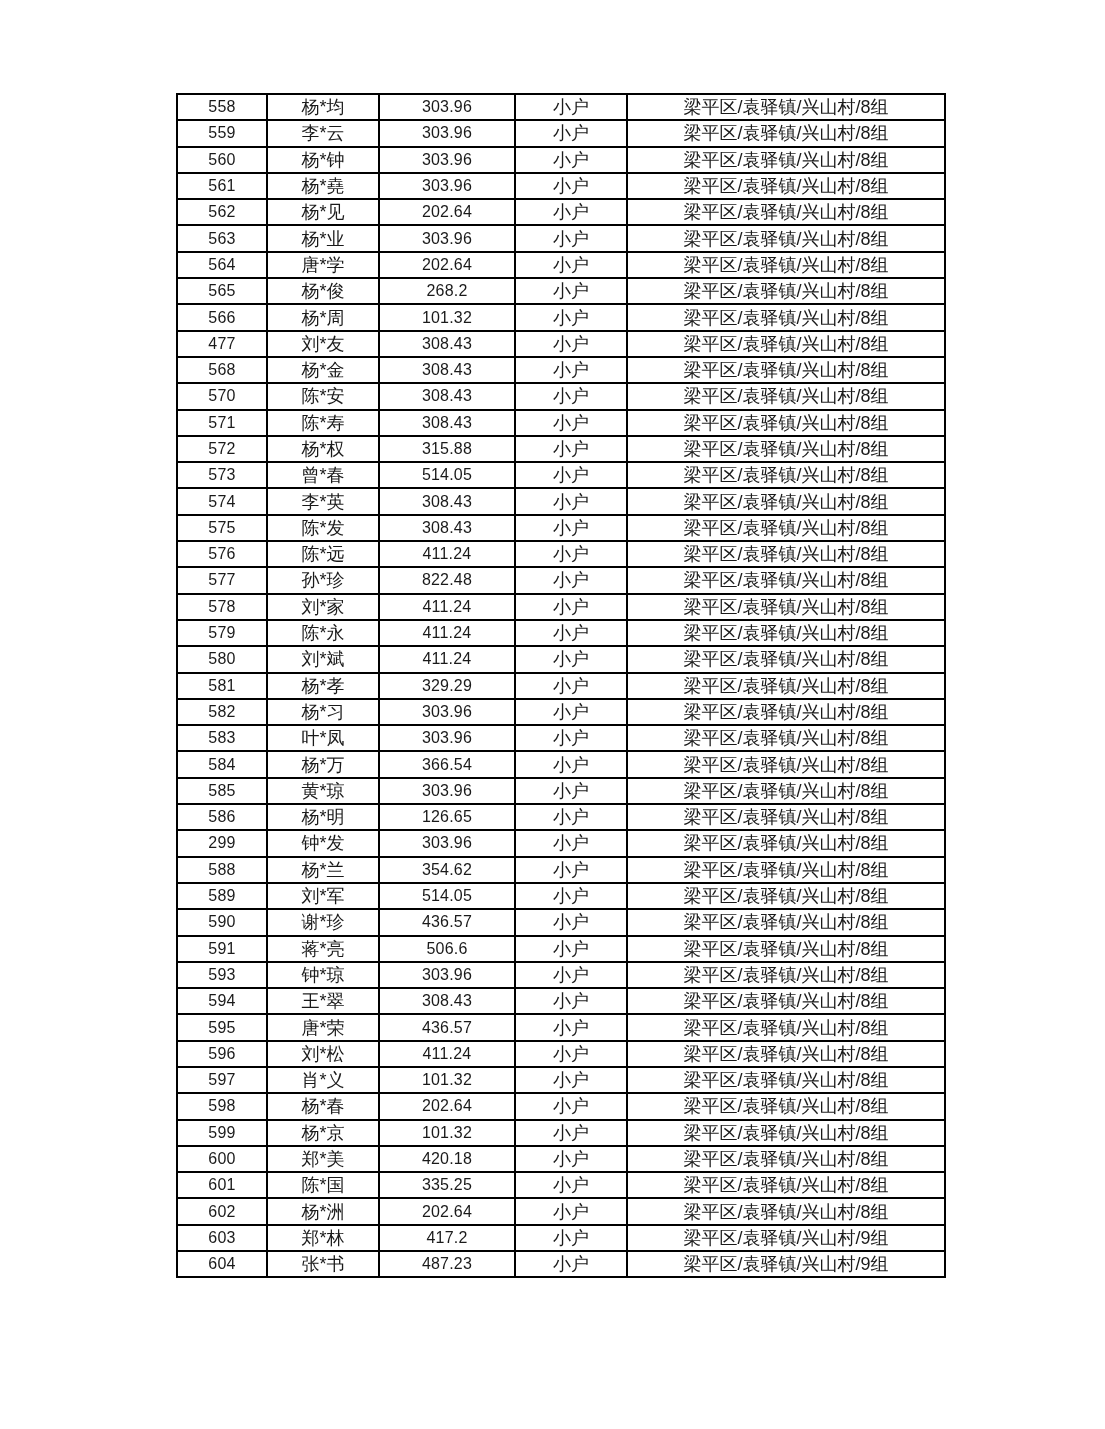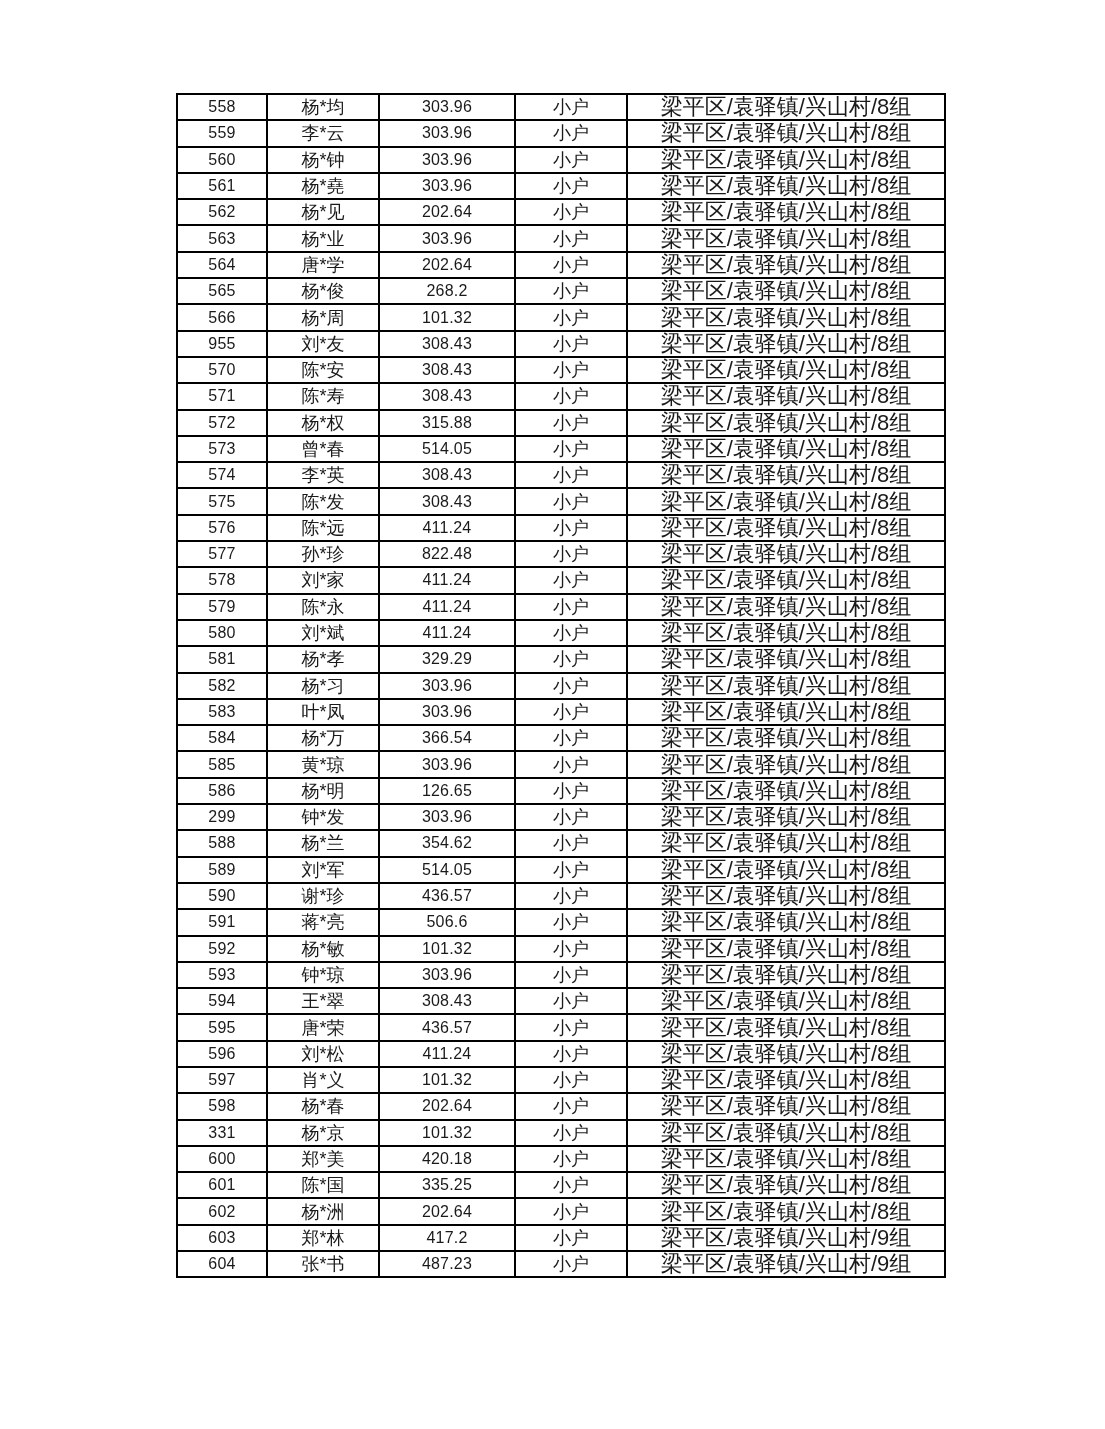--- a/index.html
+++ b/index.html
@@ -34,21 +34,21 @@
     line-height: 1;
     white-space: nowrap;
     overflow: hidden;
   }
   table.roster td.col-0,
   table.roster td.col-2 {
     font-size: 16px;
     letter-spacing: 0.2px;
   }
   table.roster td.col-4 {
-    font-size: 22px;
+    font-size: 18px;
   }
   col.c0 { width: 90px; }
   col.c1 { width: 112px; }
   col.c2 { width: 136px; }
   col.c3 { width: 112px; }
   col.c4 { width: 318px; }
 </style>
 </head>
 <body>
 
@@ -119,22 +119,29 @@
           <td class="col-4">梁平区/袁驿镇/兴山村/8组</td>
         </tr>
         <tr>
           <td class="col-0">566</td>
           <td class="col-1">杨*周</td>
           <td class="col-2">101.32</td>
           <td class="col-3">小户</td>
           <td class="col-4">梁平区/袁驿镇/兴山村/8组</td>
         </tr>
         <tr>
-          <td class="col-0">955</td>
+          <td class="col-0">477</td>
           <td class="col-1">刘*友</td>
+          <td class="col-2">308.43</td>
+          <td class="col-3">小户</td>
+          <td class="col-4">梁平区/袁驿镇/兴山村/8组</td>
+        </tr>
+        <tr>
+          <td class="col-0">568</td>
+          <td class="col-1">杨*金</td>
           <td class="col-2">308.43</td>
           <td class="col-3">小户</td>
           <td class="col-4">梁平区/袁驿镇/兴山村/8组</td>
         </tr>
         <tr>
           <td class="col-0">570</td>
           <td class="col-1">陈*安</td>
           <td class="col-2">308.43</td>
           <td class="col-3">小户</td>
           <td class="col-4">梁平区/袁驿镇/兴山村/8组</td>
@@ -280,27 +287,20 @@
           <td class="col-4">梁平区/袁驿镇/兴山村/8组</td>
         </tr>
         <tr>
           <td class="col-0">591</td>
           <td class="col-1">蒋*亮</td>
           <td class="col-2">506.6</td>
           <td class="col-3">小户</td>
           <td class="col-4">梁平区/袁驿镇/兴山村/8组</td>
         </tr>
         <tr>
-          <td class="col-0">592</td>
-          <td class="col-1">杨*敏</td>
-          <td class="col-2">101.32</td>
-          <td class="col-3">小户</td>
-          <td class="col-4">梁平区/袁驿镇/兴山村/8组</td>
-        </tr>
-        <tr>
           <td class="col-0">593</td>
           <td class="col-1">钟*琼</td>
           <td class="col-2">303.96</td>
           <td class="col-3">小户</td>
           <td class="col-4">梁平区/袁驿镇/兴山村/8组</td>
         </tr>
         <tr>
           <td class="col-0">594</td>
           <td class="col-1">王*翠</td>
           <td class="col-2">308.43</td>
@@ -329,21 +329,21 @@
           <td class="col-4">梁平区/袁驿镇/兴山村/8组</td>
         </tr>
         <tr>
           <td class="col-0">598</td>
           <td class="col-1">杨*春</td>
           <td class="col-2">202.64</td>
           <td class="col-3">小户</td>
           <td class="col-4">梁平区/袁驿镇/兴山村/8组</td>
         </tr>
         <tr>
-          <td class="col-0">331</td>
+          <td class="col-0">599</td>
           <td class="col-1">杨*京</td>
           <td class="col-2">101.32</td>
           <td class="col-3">小户</td>
           <td class="col-4">梁平区/袁驿镇/兴山村/8组</td>
         </tr>
         <tr>
           <td class="col-0">600</td>
           <td class="col-1">郑*美</td>
           <td class="col-2">420.18</td>
           <td class="col-3">小户</td>

